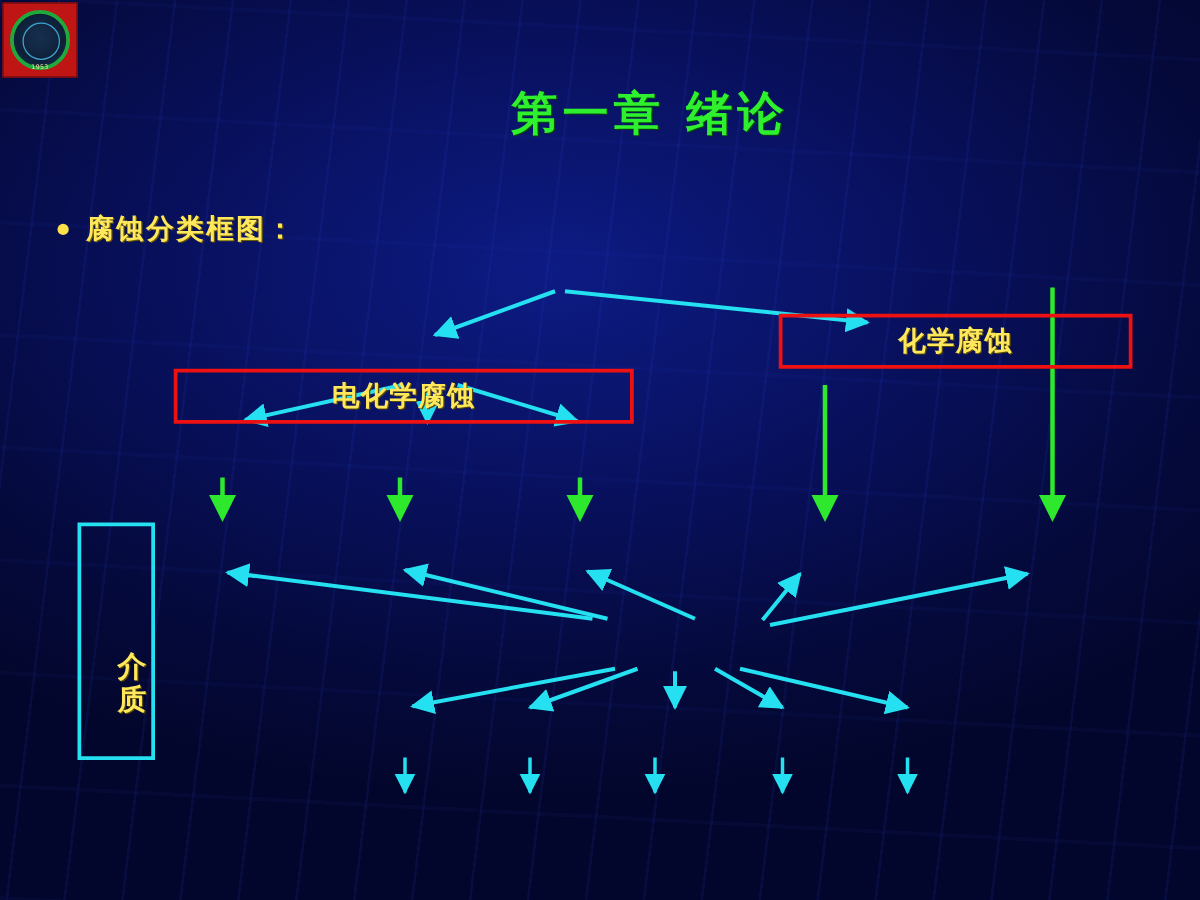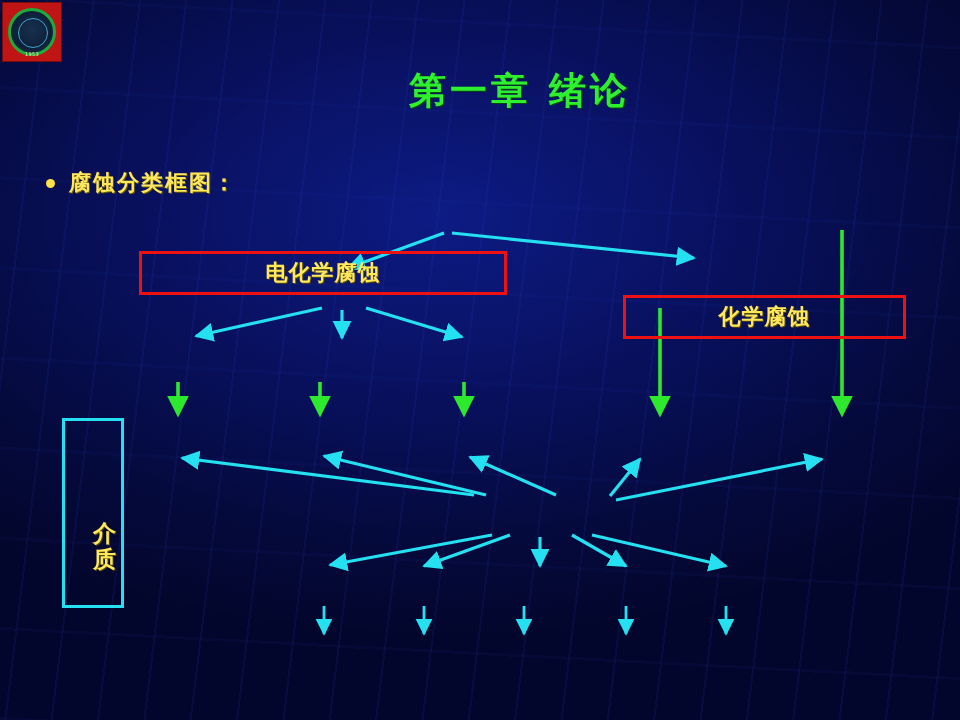--- a/index.html
+++ b/index.html
@@ -200,24 +200,24 @@
 
     <g stroke="#25e0f0" stroke-width="2.8" fill="none" marker-end="url(#cyanArrow)">
       <path d="M324,606 L324,634"></path>
       <path d="M424,606 L424,634"></path>
       <path d="M524,606 L524,634"></path>
       <path d="M626,606 L626,634"></path>
       <path d="M726,606 L726,634"></path>
     </g>
   </svg>
 
+  <div class="box red hdr-box" style="left:623px; top:111px; width:283px; height:44px;">
+    <span>化学腐蚀</span>
+  </div>
   <div class="box red hdr-box" style="left:139px; top:111px; width:368px; height:44px;">
     <span>电化学腐蚀</span>
   </div>
-  <div class="box red hdr-box" style="left:623px; top:111px; width:283px; height:44px;">
-    <span>化学腐蚀</span>
-  </div>
 
   <div class="box cyan side-box" style="left:62px; top:190px; width:62px; height:190px;">
     <span>介质</span>
   </div>
 
 </div>
 
 </body></html>

